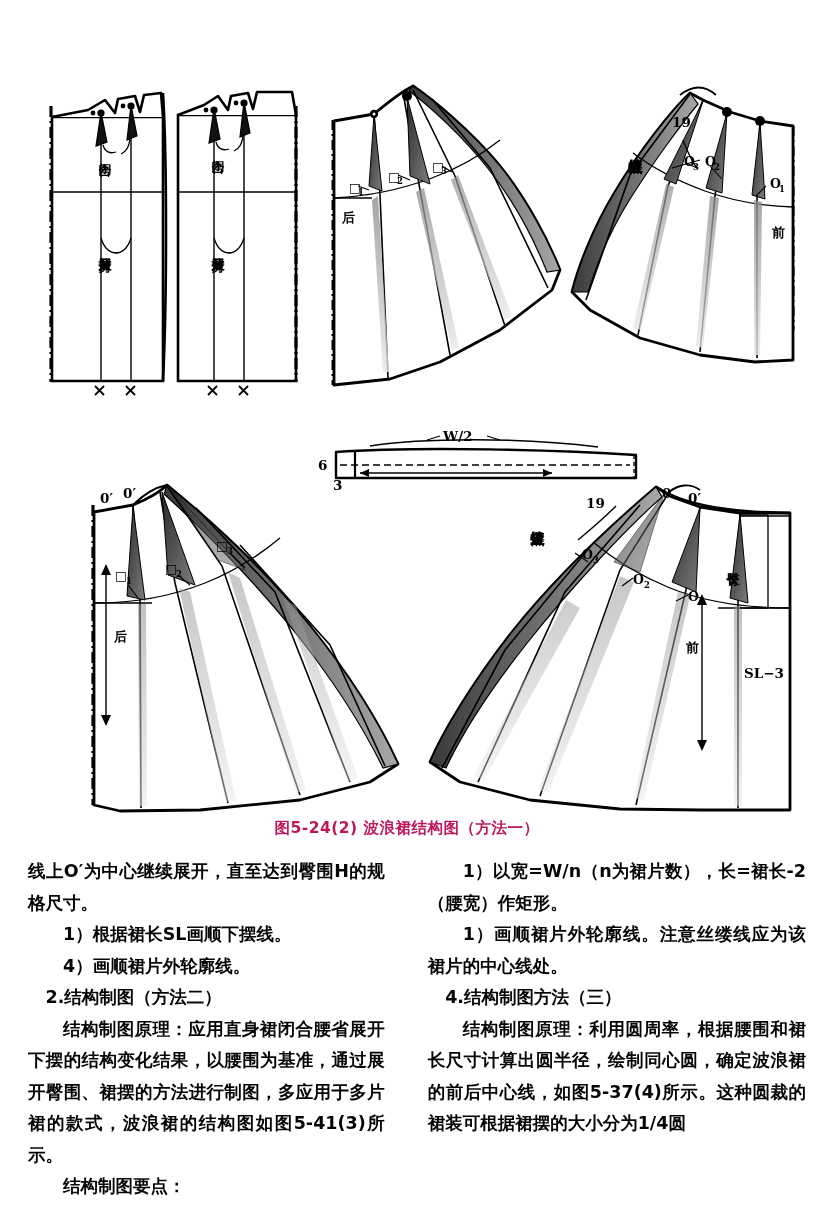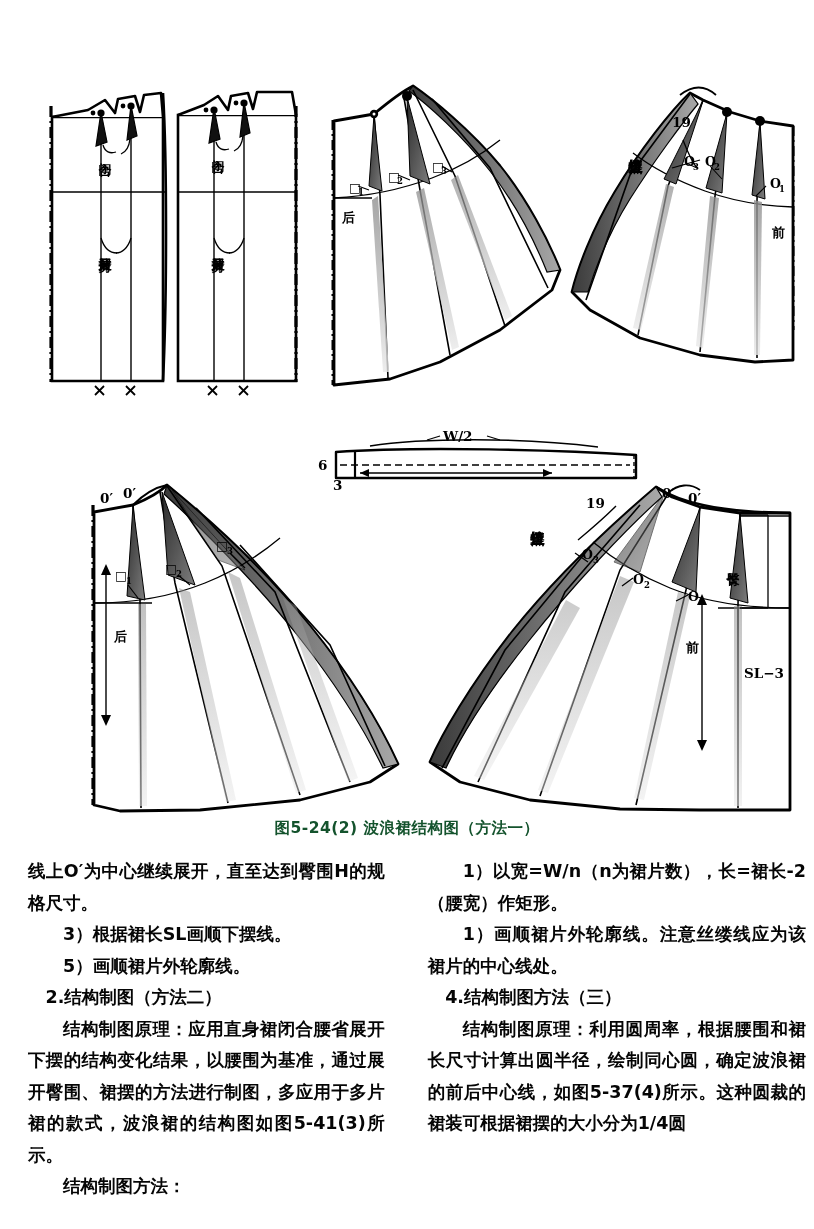--- a/index.html
+++ b/index.html
@@ -29,21 +29,21 @@
   .caption {
     position: absolute;
     left: 0;
     top: 818px;
     width: 814px;
     text-align: center;
     font-family: "DejaVu Sans", "Liberation Sans", sans-serif;
     font-weight: bold;
     font-size: 15.5px;
     letter-spacing: 0.5px;
-    color: #14532d;
+    color: #be185d;
   }
 
   .text-body {
     position: absolute;
     left: 0;
     top: 856px;
     width: 814px;
     height: 373px;
     display: flex;
     gap: 9px;
@@ -408,25 +408,25 @@
         <text class="num" x="744" y="678" font-size="14">SL−3</text>
       </g>
     </svg>
   </div>
 
   <div class="caption">图5-24(2)    波浪裙结构图（方法一）</div>
 
   <div class="text-body">
     <div class="col left">
       <p class="para">线上O′为中心继续展开，直至达到臀围H的规格尺寸。</p>
-      <p class="para ind">3）根据裙长SL画顺下摆线。</p>
-      <p class="para ind">5）画顺裙片外轮廓线。</p>
+      <p class="para ind">1）根据裙长SL画顺下摆线。</p>
+      <p class="para ind">4）画顺裙片外轮廓线。</p>
       <p class="para head">2.结构制图（方法二）</p>
       <p class="para ind">结构制图原理：应用直身裙闭合腰省展开下摆的结构变化结果，以腰围为基准，通过展开臀围、裙摆的方法进行制图，多应用于多片裙的款式，波浪裙的结构图如图5-41(3)所示。</p>
-      <p class="para ind">结构制图方法：</p>
+      <p class="para ind">结构制图要点：</p>
     </div>
     <div class="col right">
       <p class="para ind">1）以宽=W/n（n为裙片数），长=裙长-2（腰宽）作矩形。</p>
       <p class="para ind">1）画顺裙片外轮廓线。注意丝缕线应为该裙片的中心线处。</p>
       <p class="para head">4.结构制图方法（三）</p>
       <p class="para ind">结构制图原理：利用圆周率，根据腰围和裙长尺寸计算出圆半径，绘制同心圆，确定波浪裙的前后中心线，如图5-37(4)所示。这种圆裁的裙装可根据裙摆的大小分为1/4圆</p>
     </div>
   </div>
 
 </div>

